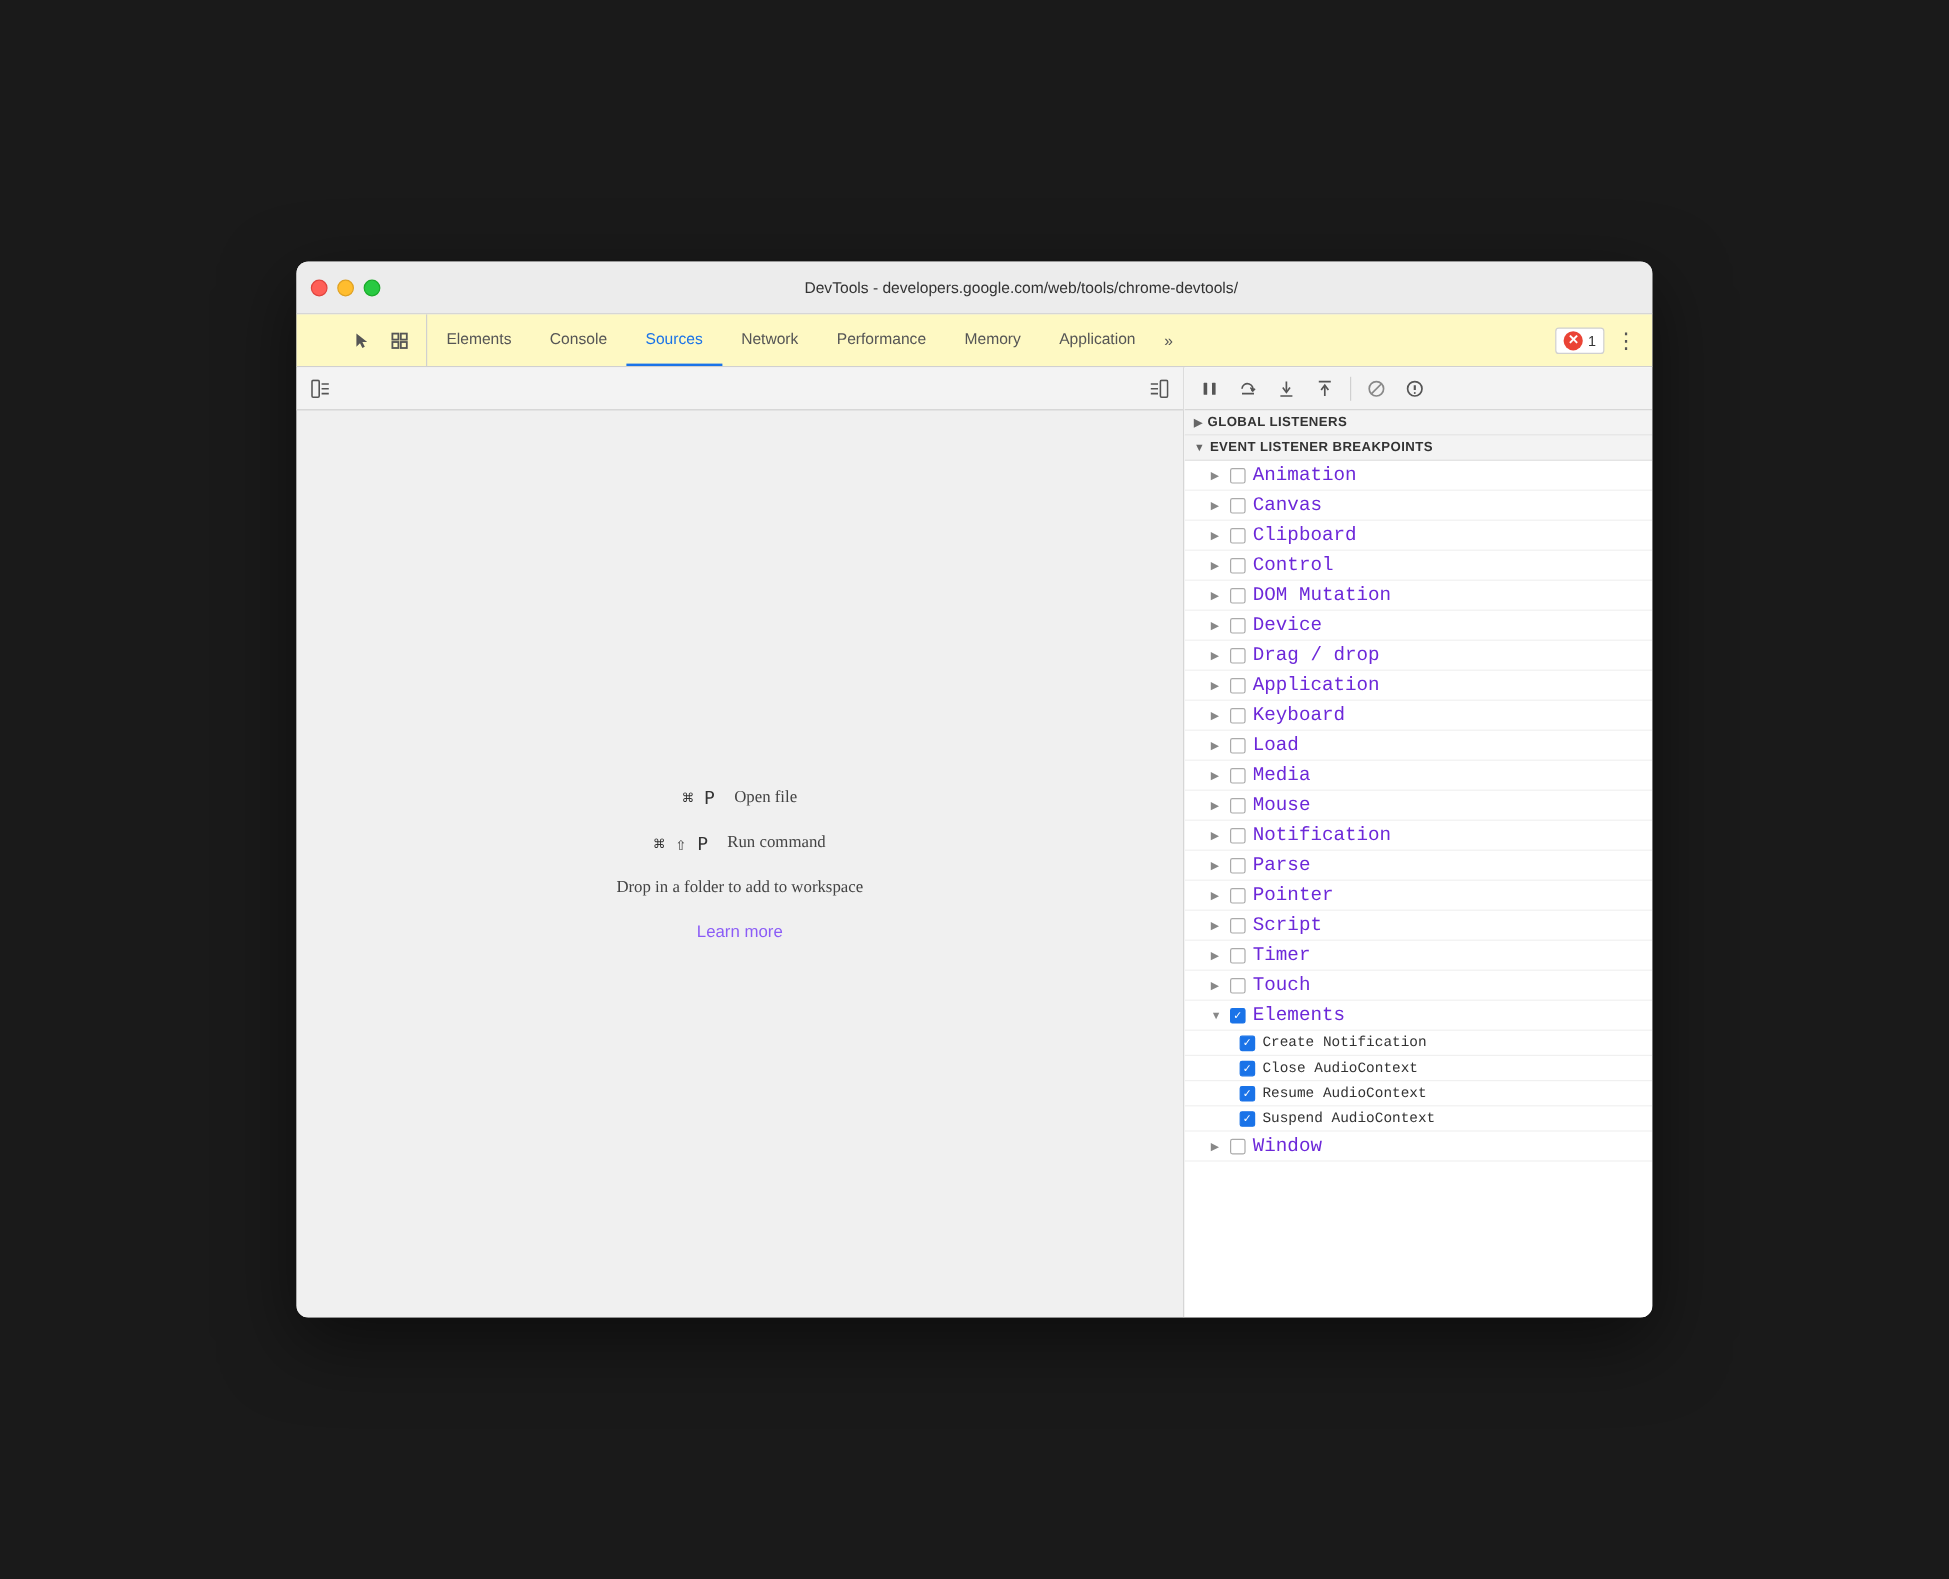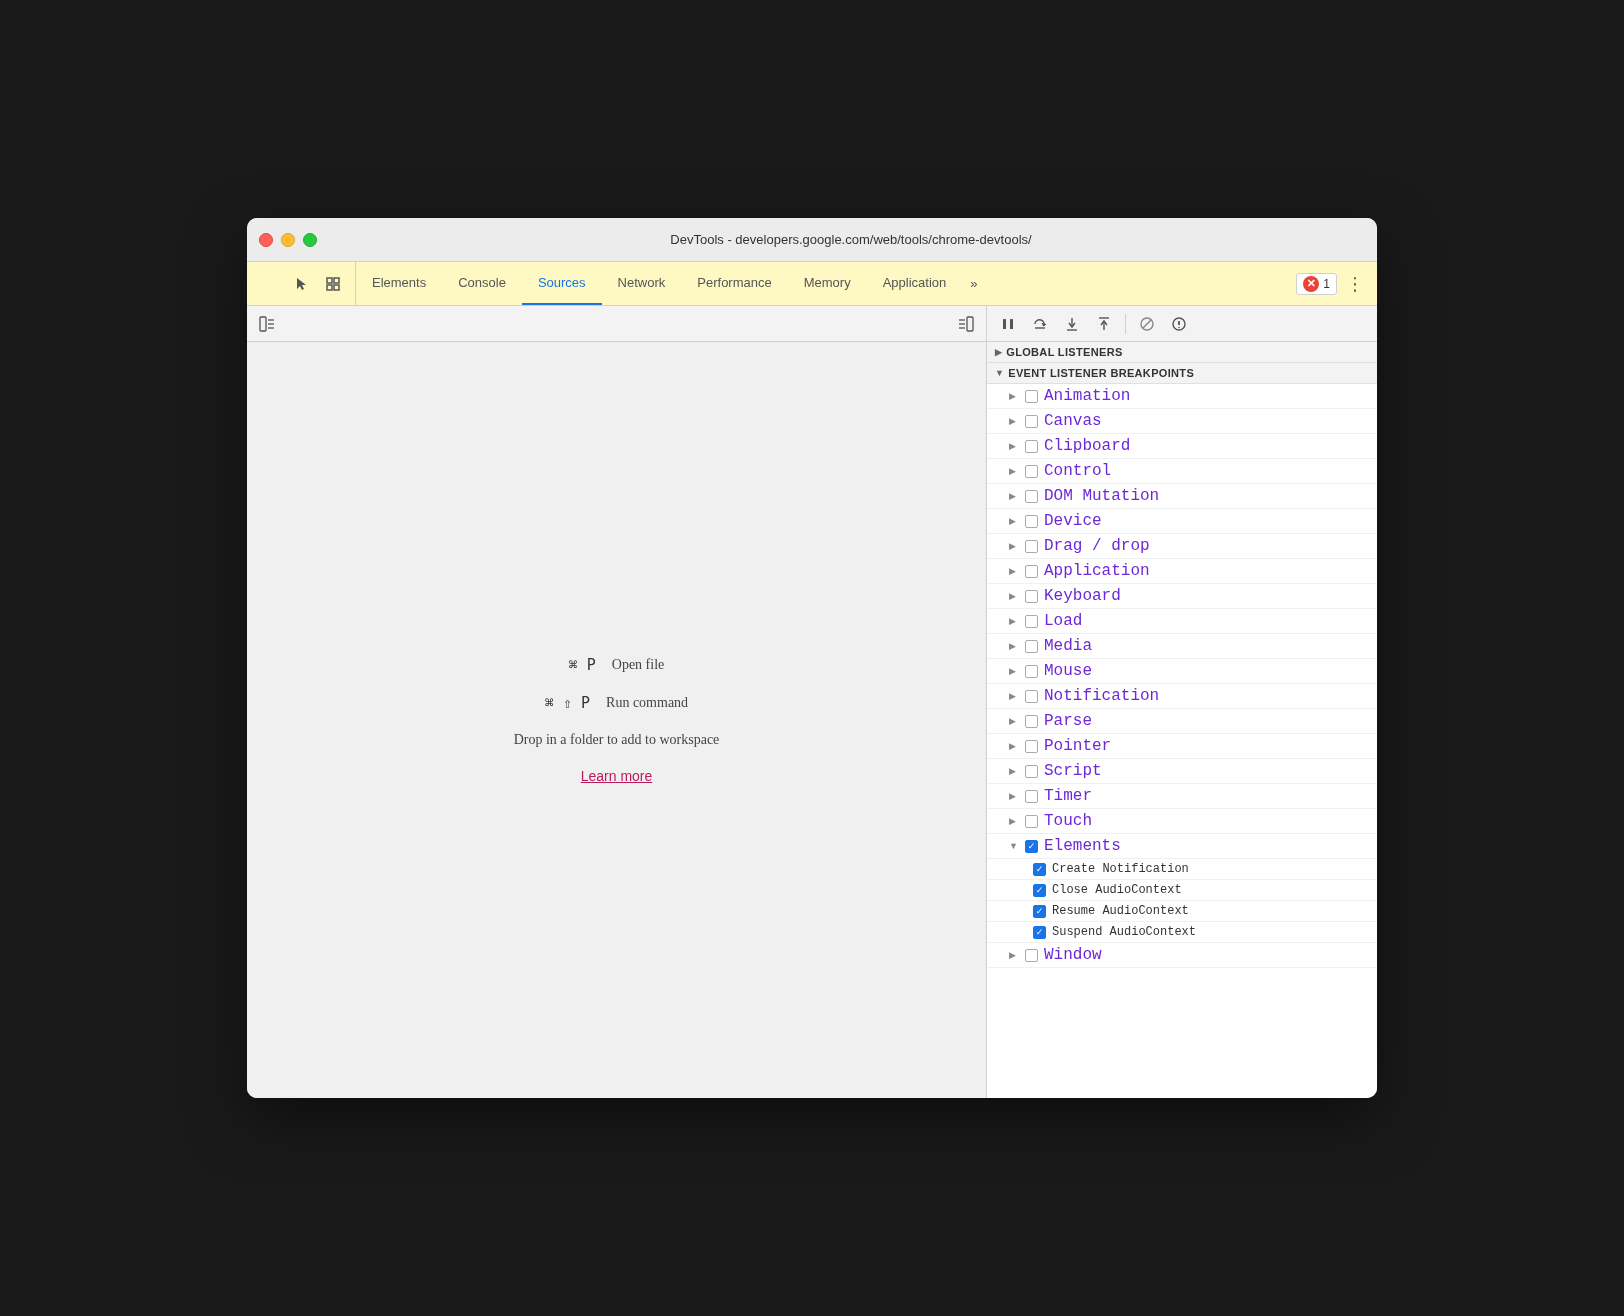--- a/index.html
+++ b/index.html
@@ -208,22 +208,21 @@
       font-family: -apple-system, monospace;
       font-size: 15px;
       color: #333;
     }
     .workspace-text {
       font-size: 14px;
       color: #444;
       font-family: Liberation Serif, serif;
     }
     .learn-more-link {
-      color: #be185d;
-      text-decoration: underline;
+      color: #8b5cf6;
       cursor: pointer;
       font-size: 14px;
     }
     
     .right-panel {
       flex: 1;
       display: flex;
       flex-direction: column;
       background: #fff;
       overflow: hidden;

